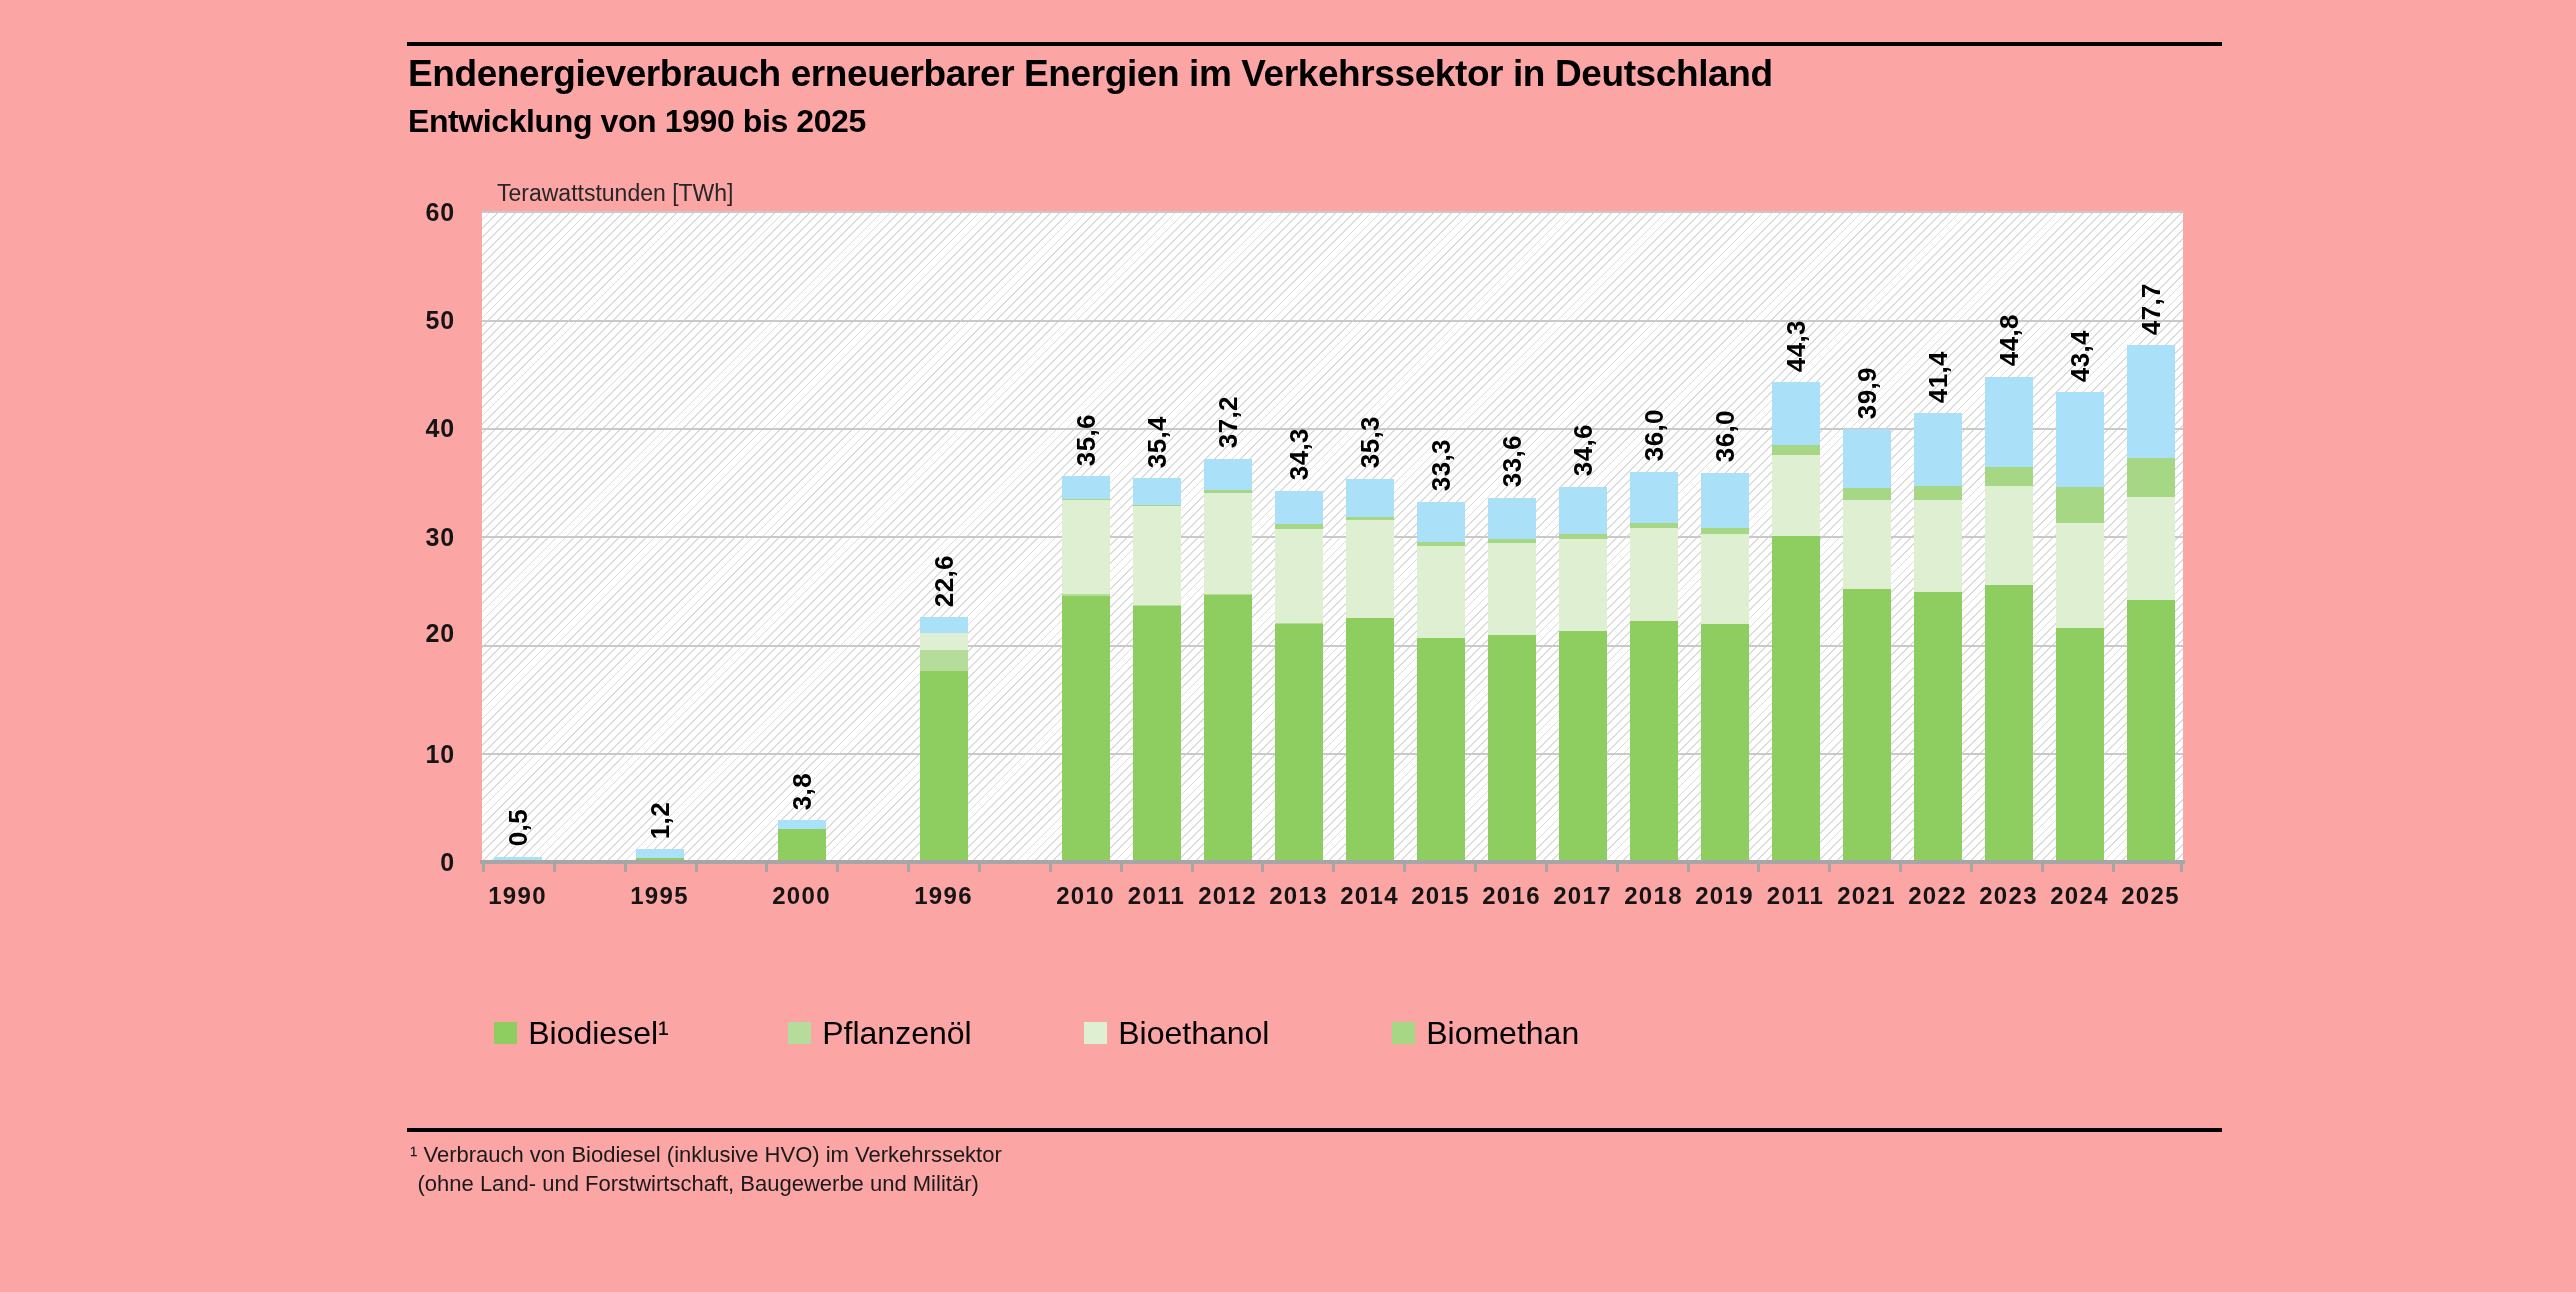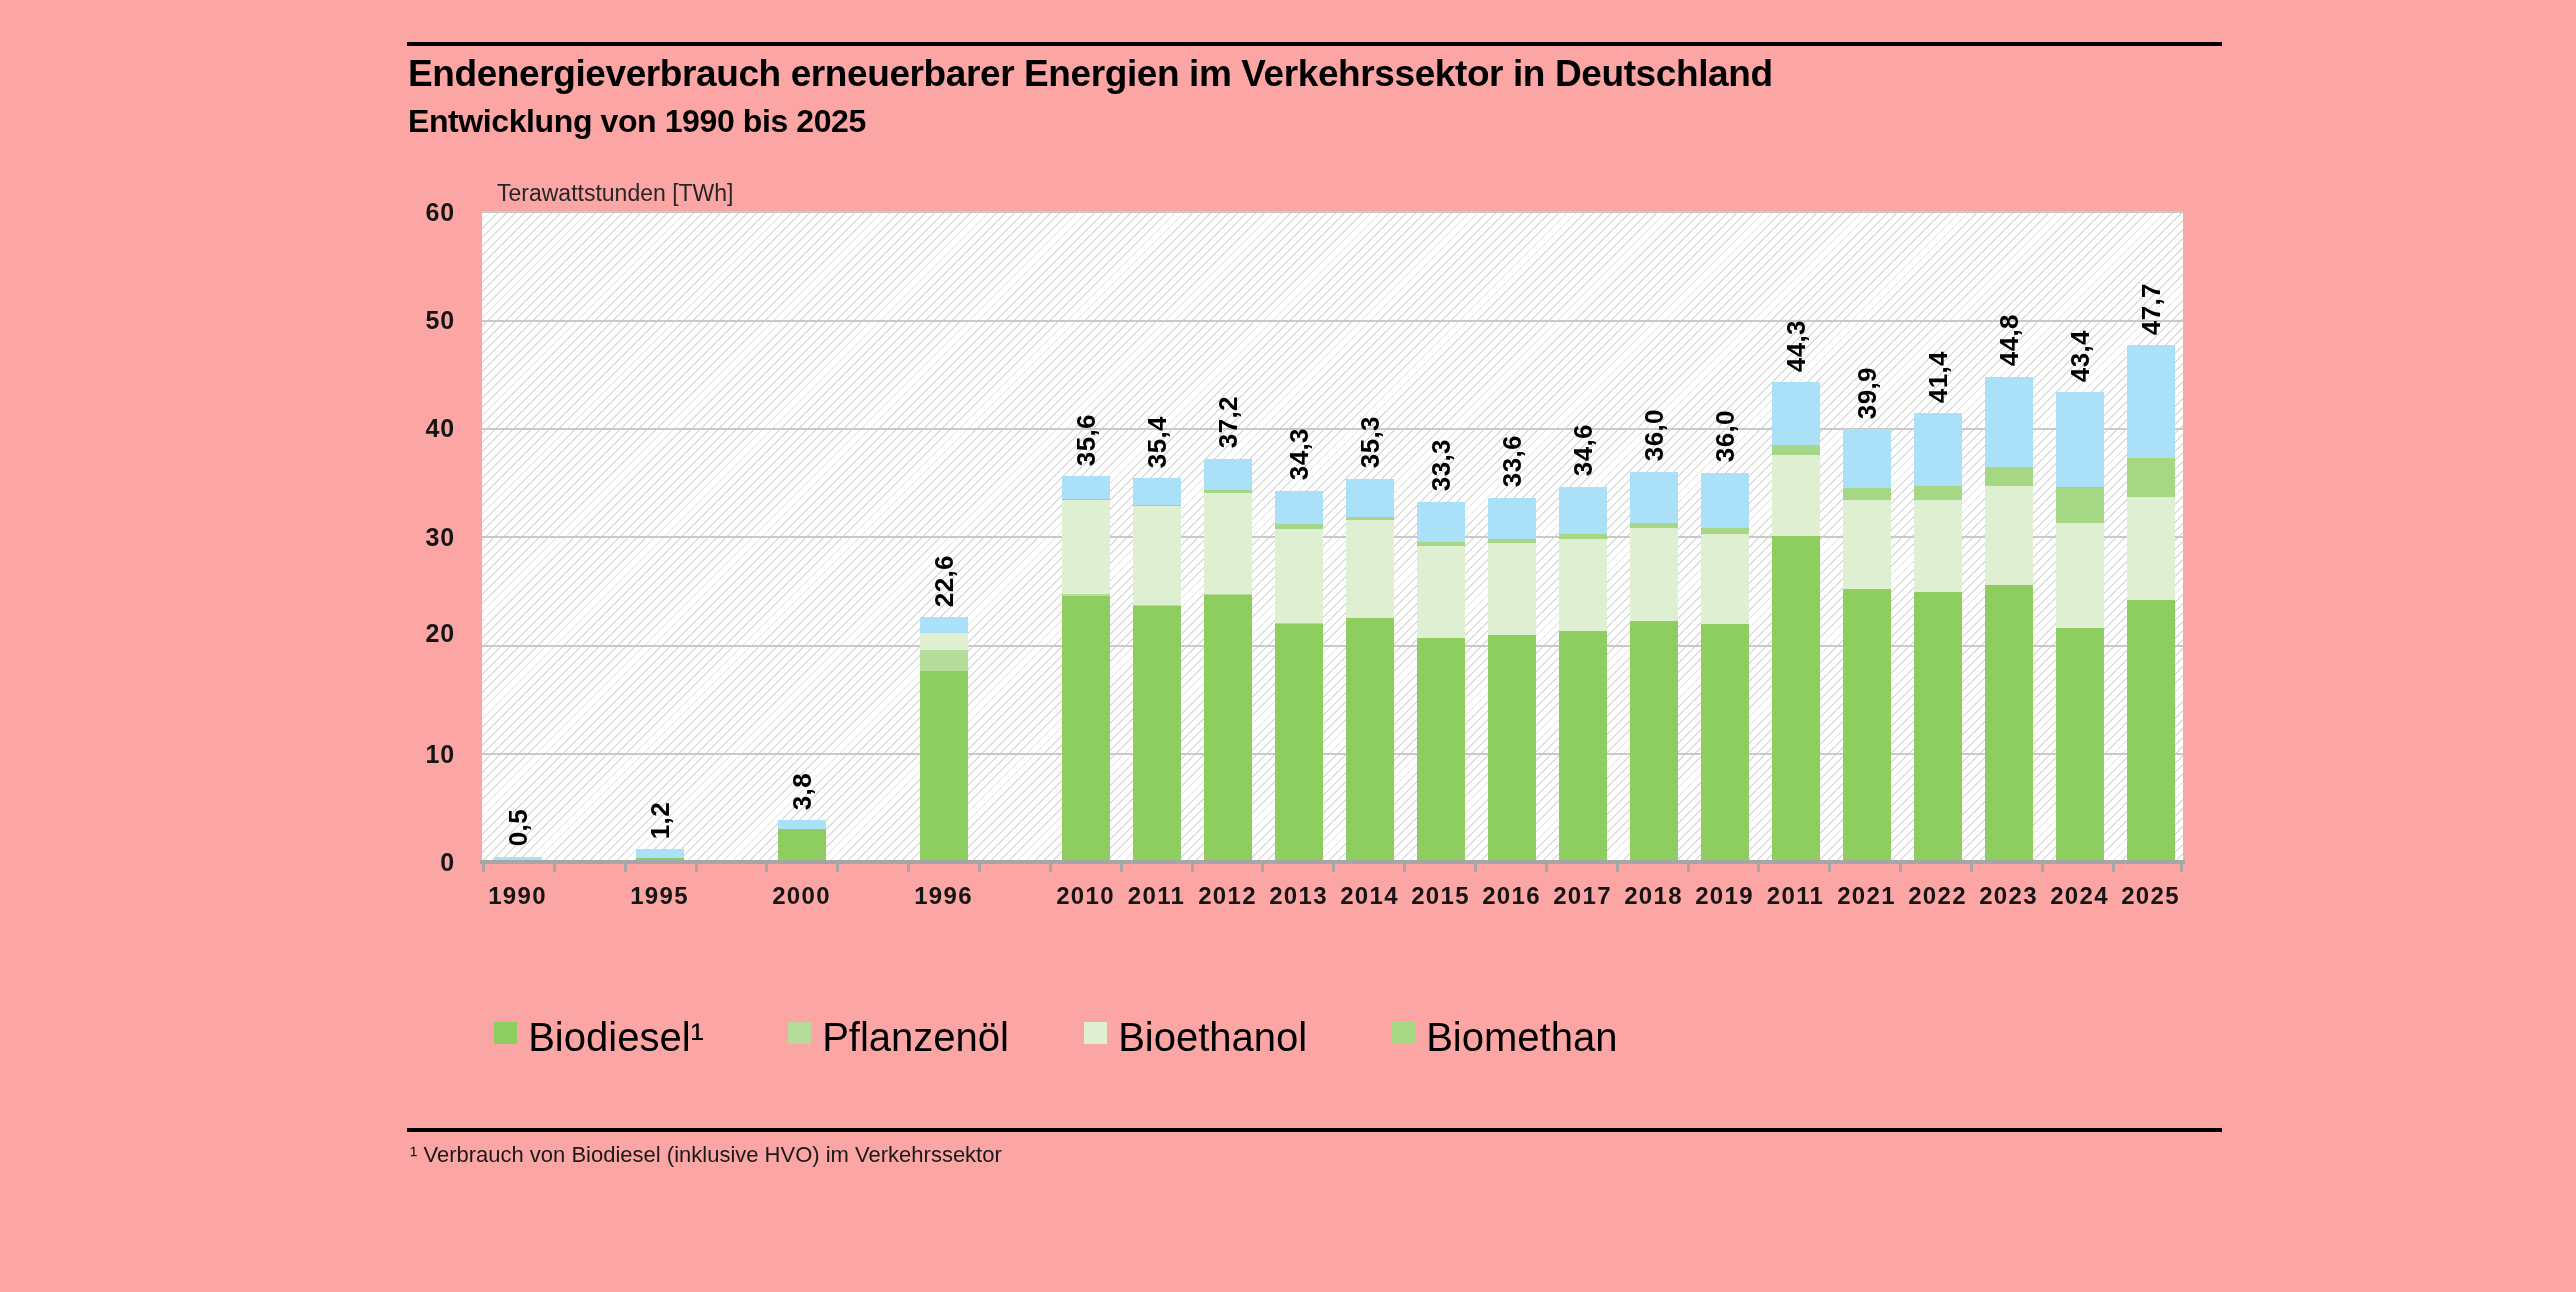--- a/index.html
+++ b/index.html
@@ -33,21 +33,21 @@
   .total-label{position:absolute;bottom:calc(100% + 10px);left:50%;
        writing-mode:vertical-rl;text-orientation:mixed;
        transform:translateX(-50%) rotate(180deg);
        font-size:26px;font-weight:600;color:#000;letter-spacing:0.4px;white-space:nowrap;}
   .year-label{position:absolute;top:calc(100% + 20px);left:50%;transform:translateX(-50%);
        font-size:24px;font-weight:600;color:#151515;letter-spacing:1.3px;white-space:nowrap;}
 
   .legend{position:absolute;top:1015px;left:0;width:2576px;height:50px;}
   .legend-item{position:absolute;display:flex;align-items:flex-start;}
   .legend-swatch{width:22.5px;height:22.5px;margin-top:6.7px;flex:0 0 auto;}
-  .legend-label{margin-left:11.7px;font-size:40px;color:#000;white-space:nowrap;}
+  .legend-label{margin-left:11.7px;font-size:32px;color:#000;white-space:nowrap;}
 
   .footnote{position:absolute;left:410px;top:1140px;font-size:22px;line-height:29px;color:#1a1a1a;}
   .footnote .l2{padding-left:7.5px;}
   .source{position:absolute;right:357px;top:1142px;text-align:right;
           font-family:"Liberation Serif","DejaVu Serif",serif;font-size:23px;line-height:32px;color:#000;}
 </style>
 </head>
 <body>
 
 <div class="figure">
@@ -322,16 +322,17 @@
       <div class="legend-item" style="left: 1392px;">
         <span class="legend-swatch" style="background: rgb(166, 215, 132);"></span>
         <span class="legend-label">Biomethan</span>
       </div>
     </div>
 
   <div class="rule bottom"></div>
 
   <div class="footnote">
     <div class="l1">¹ Verbrauch von Biodiesel (inklusive HVO) im Verkehrssektor</div>
+    <div class="l2">(ohne Land- und Forstwirtschaft, Baugewerbe und Militär)</div>
   </div>
 
 </div>
 
 
 </body></html>

